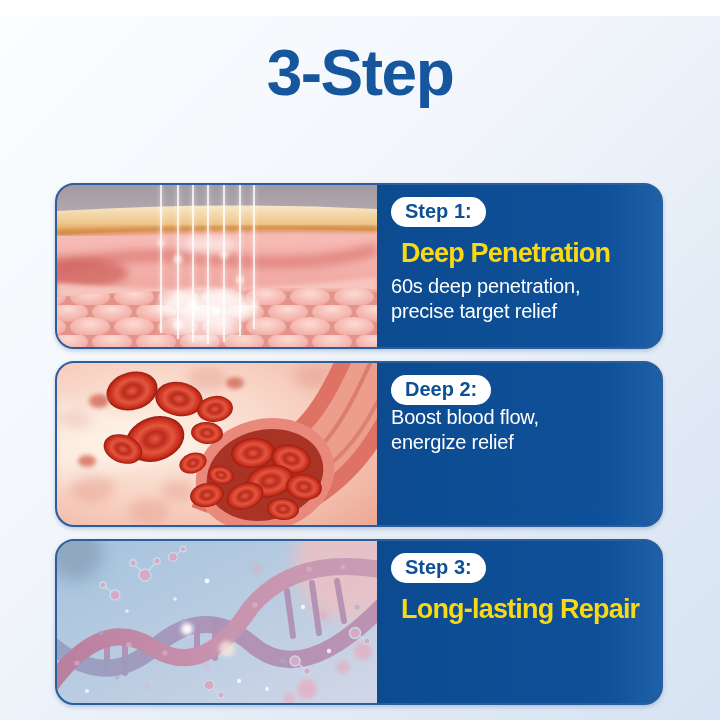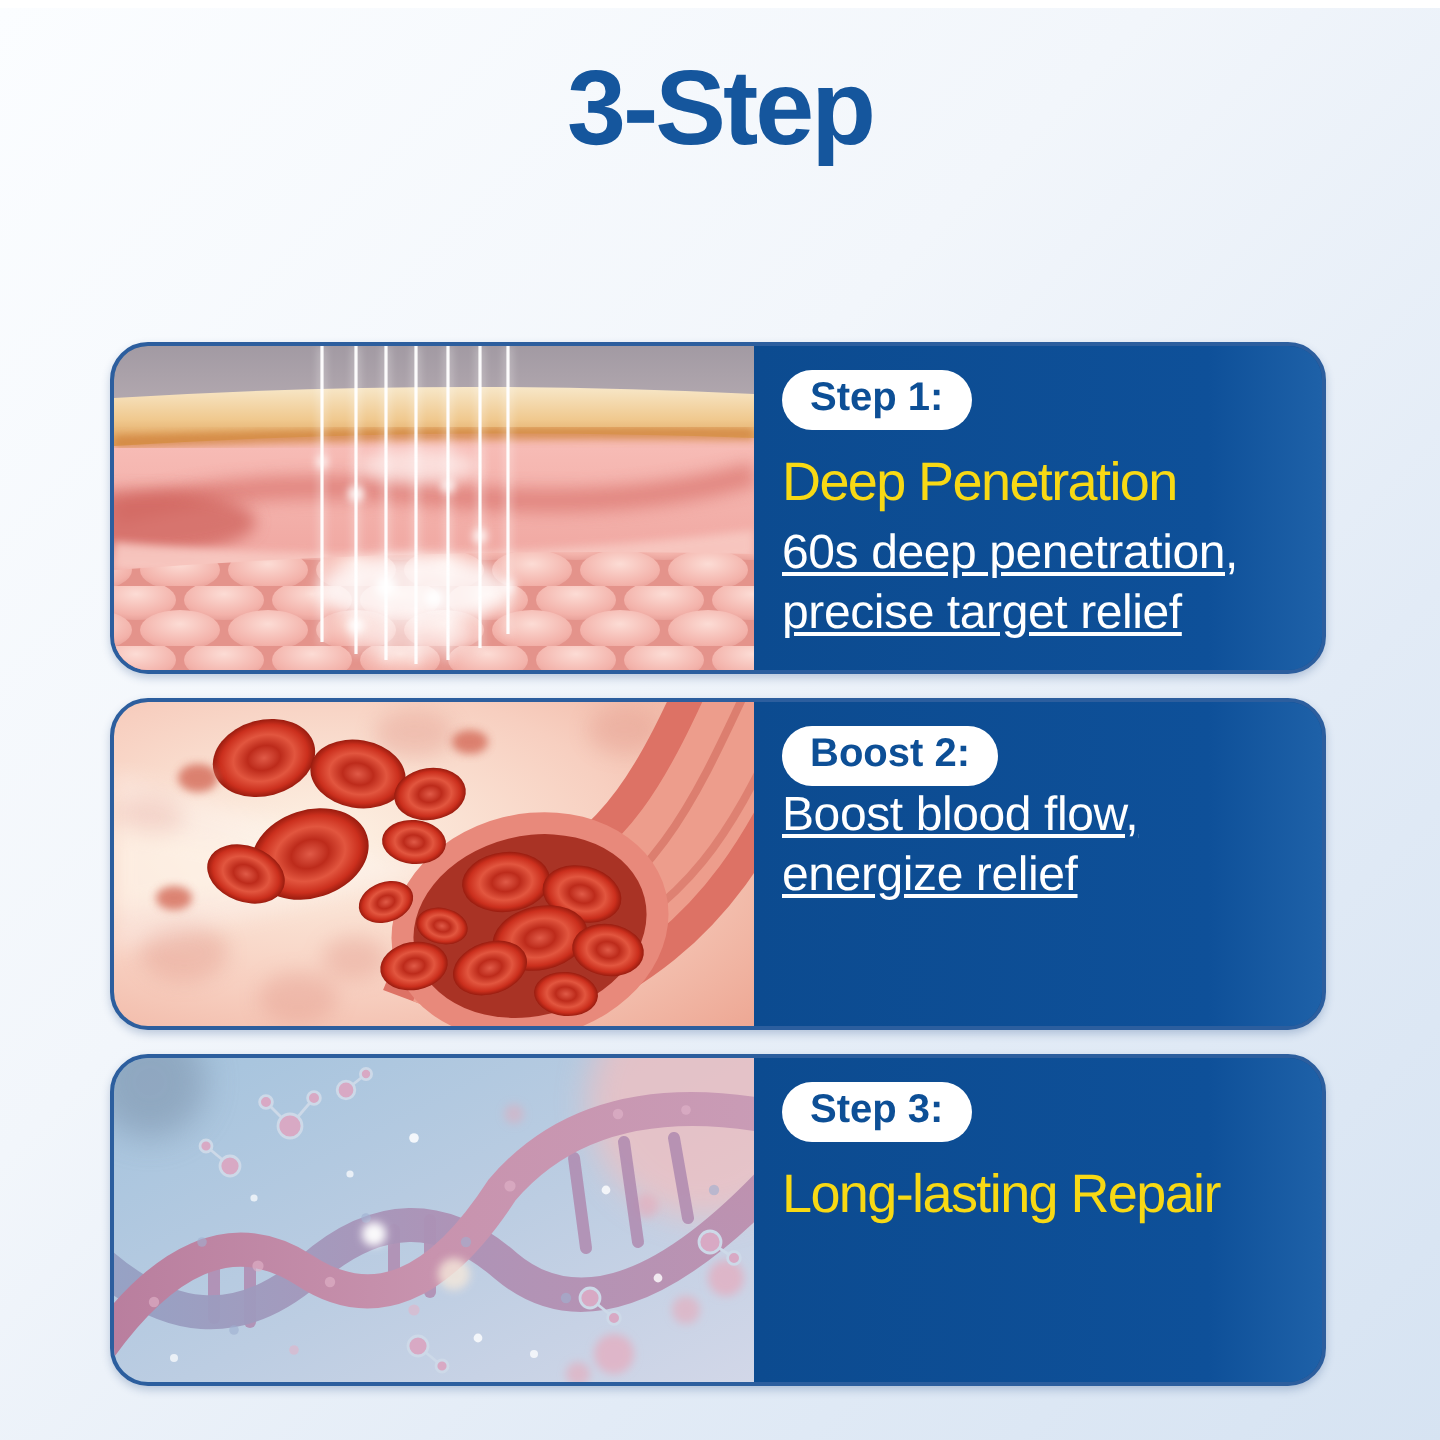--- a/index.html
+++ b/index.html
@@ -5,24 +5,24 @@
   html,body{margin:0;padding:0;}
   body{
     width:720px;height:720px;overflow:hidden;
     font-family:"Liberation Sans","DejaVu Sans",sans-serif;
   }
   .page{
     position:relative;width:720px;height:720px;
     background:linear-gradient(135deg,#fbfdff 0%,#f2f6fb 40%,#e2ebf6 70%,#d6e3f2 100%);
   }
   .title{
-    margin:4px;padding-top:22px;
+    margin:16px;padding-top:22px;
     text-align:center;
     color:#15569D;
-    font-size:53px;font-weight:800;letter-spacing:-1.5px;line-height:1.1;
+    font-size:64px;font-weight:800;letter-spacing:-1.5px;line-height:1.1;
   }
   .cards{
     position:absolute;left:55px;top:167px;
     display:flex;flex-direction:column;gap:12px;
   }
   .card{
     width:608px;height:166px;box-sizing:border-box;
     border:2px solid #2c5e9e;border-radius:19px;
     overflow:hidden;display:flex;
     background:#0D4F96;
@@ -35,28 +35,28 @@
     background:linear-gradient(90deg,#0C4B90 0%,#0E5099 80%,#1E61A8 100%);
     padding:12px 0 0 14px;
   }
   .badge{
     display:inline-block;
     background:#ffffff;color:#0D4F96;
     font-size:20px;font-weight:700;
     padding:4px 14px 6px;border-radius:18px;line-height:1;
   }
   .heading{
-    margin:11px 0 5px;
+    margin:11px 10px 5px;
     color:#F8D914;
-    font-size:27px;font-weight:400;letter-spacing:-0.8px;
+    font-size:27px;font-weight:700;letter-spacing:-0.8px;
     white-space:nowrap;
   }
   .body-text{
     margin:0;color:#ffffff;
-    font-size:24px;line-height:1.24;letter-spacing:-0.2px;text-decoration:underline;
+    font-size:20px;line-height:1.24;letter-spacing:-0.2px;
   }
 </style>
 </head>
 <body>
 
 <div class="page">
 
   <h1 class="title"><span>3-Step</span><br></h1>
 
   <div class="cards">
@@ -206,21 +206,21 @@
             <ellipse cx="150" cy="132" rx="17" ry="12" transform="rotate(-10 150 132)"></ellipse>
           </g>
           <g fill="#d46a58" opacity="0.8" filter="url(#bl-b2)">
             <ellipse cx="42" cy="38" rx="10" ry="7"></ellipse>
               <ellipse cx="30" cy="98" rx="9" ry="6"></ellipse>
             <ellipse cx="178" cy="20" rx="9" ry="6"></ellipse>
           </g>
         </svg>
       </div>
       <div class="card-panel">
-        <span class="badge">Boost 2:</span>
+        <span class="badge">Deep 2:</span>
         <p class="body-text"><span>Boost blood flow,</span><br><span>energize relief</span></p>
       </div>
     </section>
 
     <section class="card">
       <div class="card-image">
         <svg viewBox="0 0 320 162" preserveAspectRatio="none" aria-hidden="true">
           <defs>
             <linearGradient id="dn-bg" x1="0" y1="0" x2="1" y2="1">
               <stop offset="0" stop-color="#a4c3dd"></stop>

